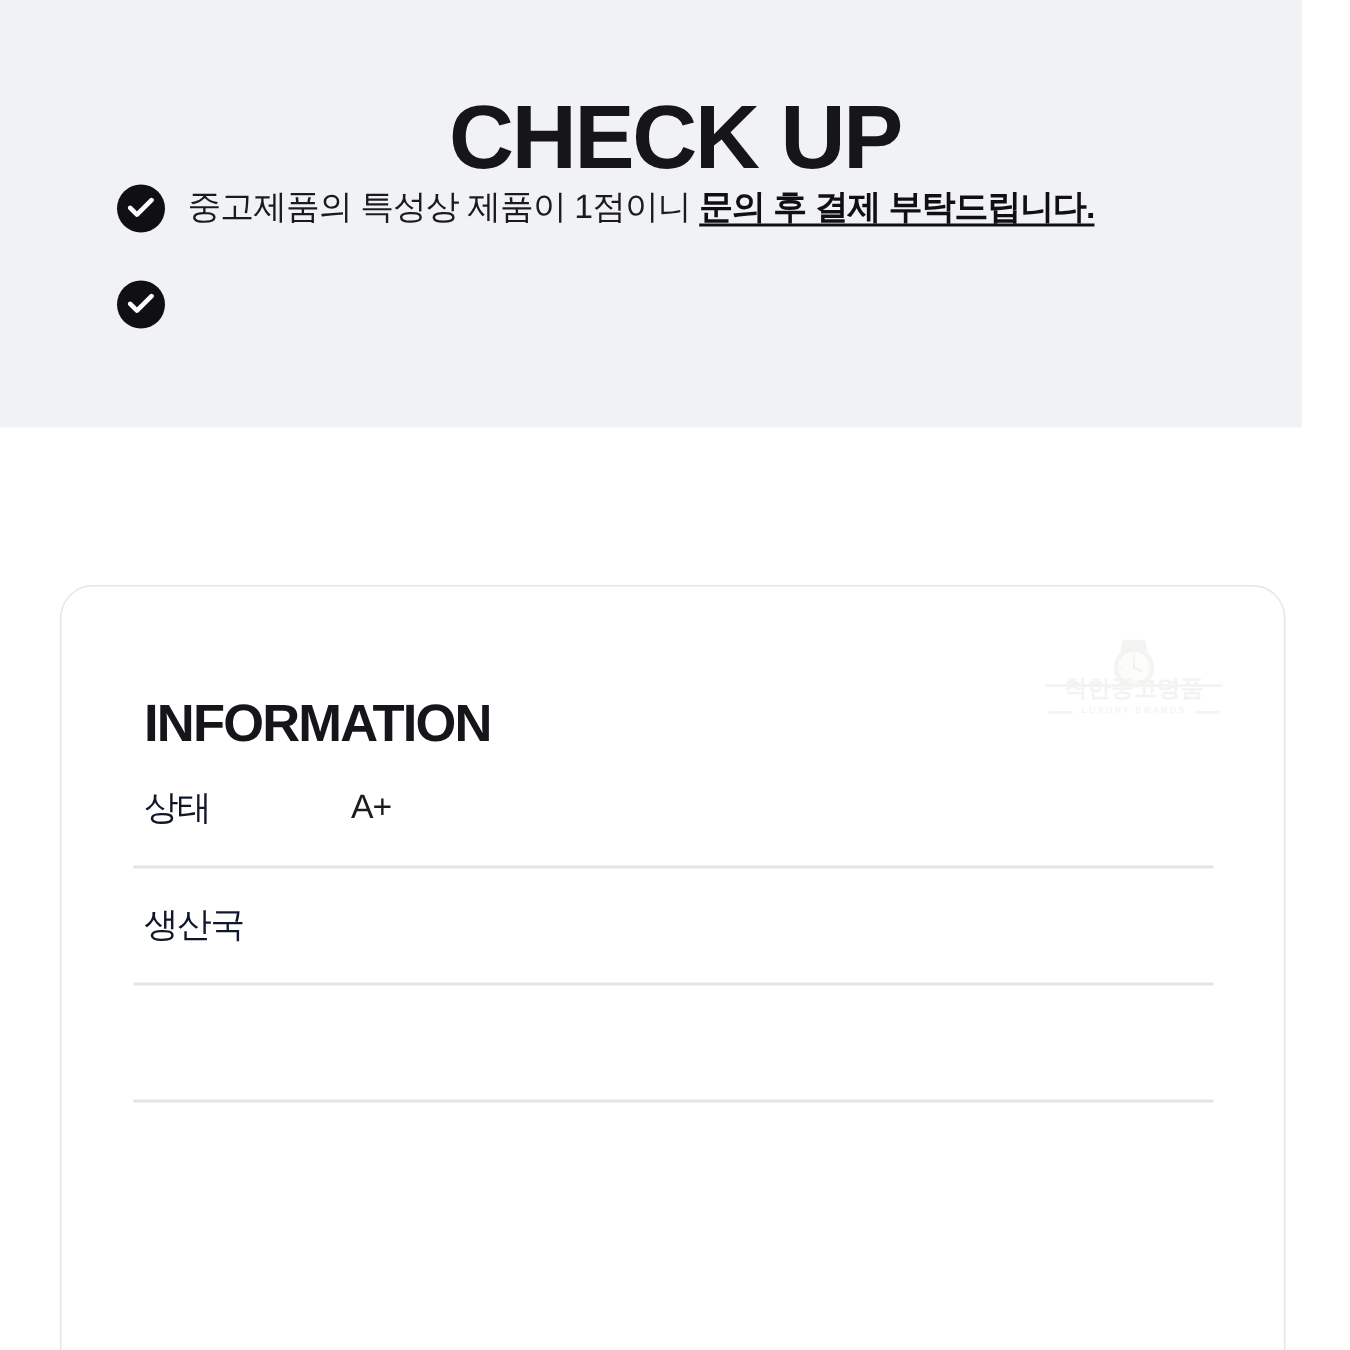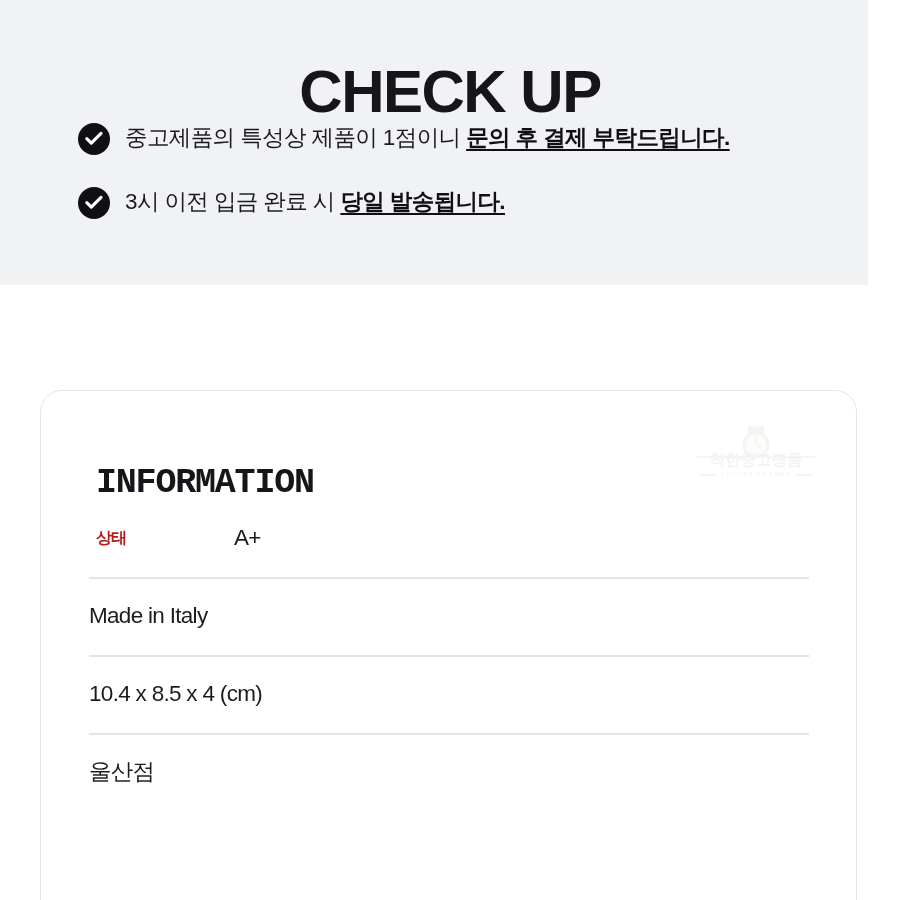--- a/index.html
+++ b/index.html
@@ -108,21 +108,20 @@
 
   .info-heading {
     position: absolute;
     left: 55px;
     top: 43px;
     font-size: 35px;
     line-height: 40px;
     font-weight: 900;
     letter-spacing: -1.2px;
     color: #16161a;
-    font-family: Liberation Mono, monospace;
   }
 
   
   .watermark {
     position: absolute;
     right: 41px;
     top: 34px;
     width: 118px;
     height: 62px;
     opacity: 1;
@@ -196,25 +195,25 @@
     top: 0;
     width: 720px;
     height: 2px;
     background: #e4e4e5;
   }
   .spec-label {
     flex: 0 0 auto;
     width: 145px;
     padding-left: 7px;
     box-sizing: border-box;
-    font-size: 16px;
+    font-size: 23px;
     line-height: 30px;
-    font-weight: 700;
+    font-weight: 400;
     letter-spacing: -0.8px;
-    color: #b91c1c;
+    color: #0f172a;
   }
   .spec-value {
     flex: 1 1 auto;
     font-size: 22.5px;
     line-height: 30px;
     letter-spacing: -0.7px;
     color: #1c1c20;
     white-space: nowrap;
   }
 </style>
@@ -237,21 +236,20 @@
         </span>
         <span class="bullet-text"><span>중고제품의 특성상 제품이 1점이니 </span><span class="em">문의 후 결제 부탁드립니다.</span></span>
       </div>
 
       <div class="bullet-row">
         <span class="check-icon">
           <svg width="18" height="16" viewBox="0 0 18 16" aria-hidden="true">
             <path d="M1.8 7.6 L6.3 12.1 L16.0 2.4" fill="none" stroke="#ffffff" stroke-width="3.1" stroke-linecap="round" stroke-linejoin="round"></path>
           </svg>
         </span>
-        <span class="bullet-text"><span>3시 이전 입금 완료 시 </span><span class="em">당일 발송됩니다.</span></span>
       </div>
 
     </div>
   </section>
 
   <section class="info-card">
 
     <h2 class="info-heading">INFORMATION</h2>
 
     <div class="watermark">
@@ -277,28 +275,26 @@
     </div>
 
     <div class="spec-table">
 
       <div class="spec-row">
         <div class="spec-label">상태</div>
         <div class="spec-value">A+</div>
       </div>
 
       <div class="spec-row">
-        <div class="spec-value">Made in Italy</div>
+        <div class="spec-label">생산국</div>
       </div>
 
       <div class="spec-row">
-        <div class="spec-value">10.4 x 8.5 x 4 (cm)</div>
       </div>
 
 
       <div class="spec-row">
-        <div class="spec-value">울산점</div>
       </div>
 
     </div>
   </section>
 
 </div>
 
 </body></html>

